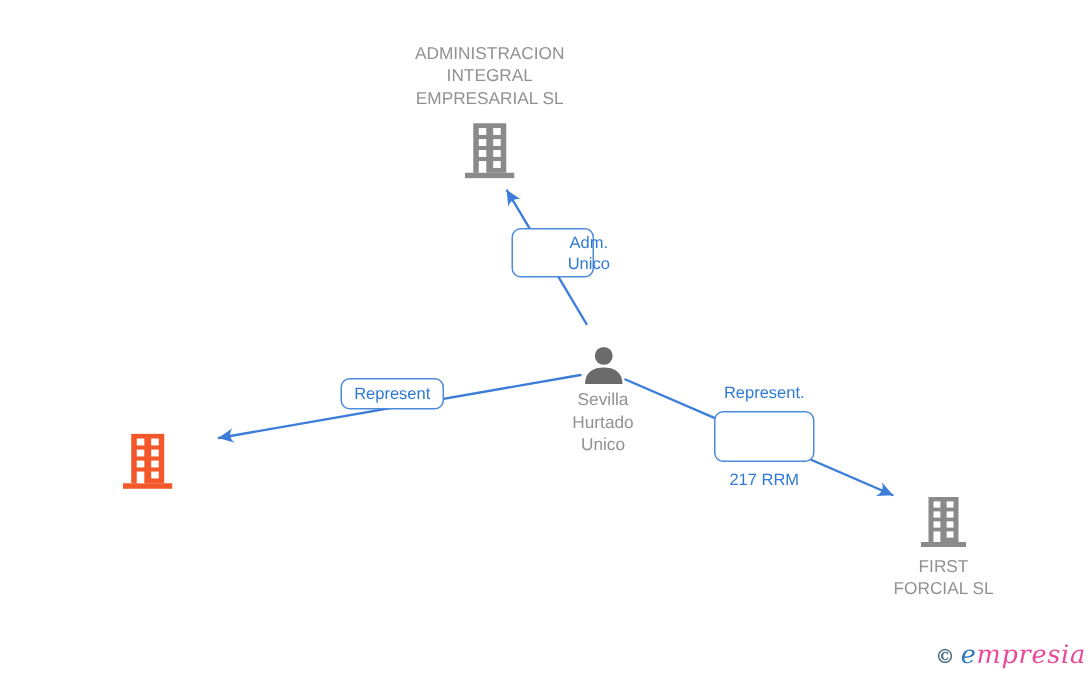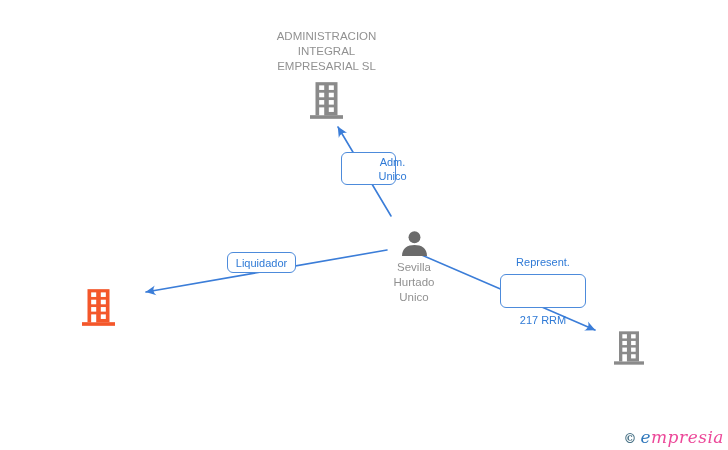--- a/index.html
+++ b/index.html
@@ -27,21 +27,21 @@
   }
   .node-text {
     color: #919191;
     font-size: 11.5px;
     line-height: 15px;
     text-align: center;
     white-space: nowrap;
   }
   .node-admin  { left: 250px; top: 29px;  width: 153px; }
   .node-admin .building-svg { margin-top: 8px; }
-  .node-person { left: 354px; top: 231px; width: 120px; }
+  .node-person { left: 342px; top: 231px; width: 120px; }
   .node-person .node-text { margin-top: 4px; }
   .node-atope  { left: 28px;  top: 289px; width: 140px; }
   .node-atope .node-text { margin-top: 3px; }
   .node-first  { left: 559px; top: 331px; width: 140px; }
   .node-first .node-text { margin-top: 6px; }
   .building-svg { width: 33px; height: 37px; }
   .building-svg.small { width: 30px; height: 34px; }
   .person-svg { width: 27px; height: 25px; }
   .edge-label {
     position: absolute;
@@ -55,21 +55,21 @@
     display: flex;
     flex-direction: column;
     align-items: center;
     justify-content: center;
     text-align: center;
     white-space: nowrap;
     z-index: 3;
   }
   .label-adm { left: 341px; top: 152px; width: 55px; height: 33px; padding-left: 48px; }
   .label-liq { left: 227px; top: 252px; width: 69px; height: 21px; }
-  .label-rep { left: 500px; top: 274px; width: 86px; height: 34px; gap: 44px; }
+  .label-rep { left: 476px; top: 274px; width: 67px; height: 34px; gap: 44px; }
   .footer-logo {
     position: absolute;
     right: 4px;
     bottom: 3px;
     display: flex;
     align-items: baseline;
     z-index: 2;
     font-family: "DejaVu Serif", serif;
   }
   .logo-copy {
@@ -159,28 +159,32 @@
         <rect x="10" y="3.5" width="5.5" height="5"></rect>
         <rect x="20.5" y="3.5" width="5.5" height="5"></rect>
         <rect x="10" y="11.5" width="5.5" height="5"></rect>
         <rect x="20.5" y="11.5" width="5.5" height="5"></rect>
         <rect x="10" y="19.5" width="5.5" height="5"></rect>
         <rect x="20.5" y="19.5" width="5.5" height="5"></rect>
         <rect x="10" y="27.5" width="5.5" height="8.5"></rect>
         <rect x="20.5" y="27.5" width="5.5" height="5"></rect>
       </g>
     </svg>
+    <div class="node-text">
+      <div>FIRST</div>
+      <div>FORCIAL SL</div>
+    </div>
   </div>
 
   <div class="edge-label label-adm">
     <div>Adm.</div>
     <div>Unico</div>
   </div>
   <div class="edge-label label-liq">
-    <div>Liquidador</div>
+    <div>Represent</div>
   </div>
   <div class="edge-label label-rep">
     <div>Represent.</div>
     <div>217 RRM</div>
   </div>
 
   <div class="footer-logo">
     <span class="logo-copy">©</span>
     <span class="logo-brand"><span class="logo-e">e</span><span class="logo-rest">mpresia</span></span>
   </div>

